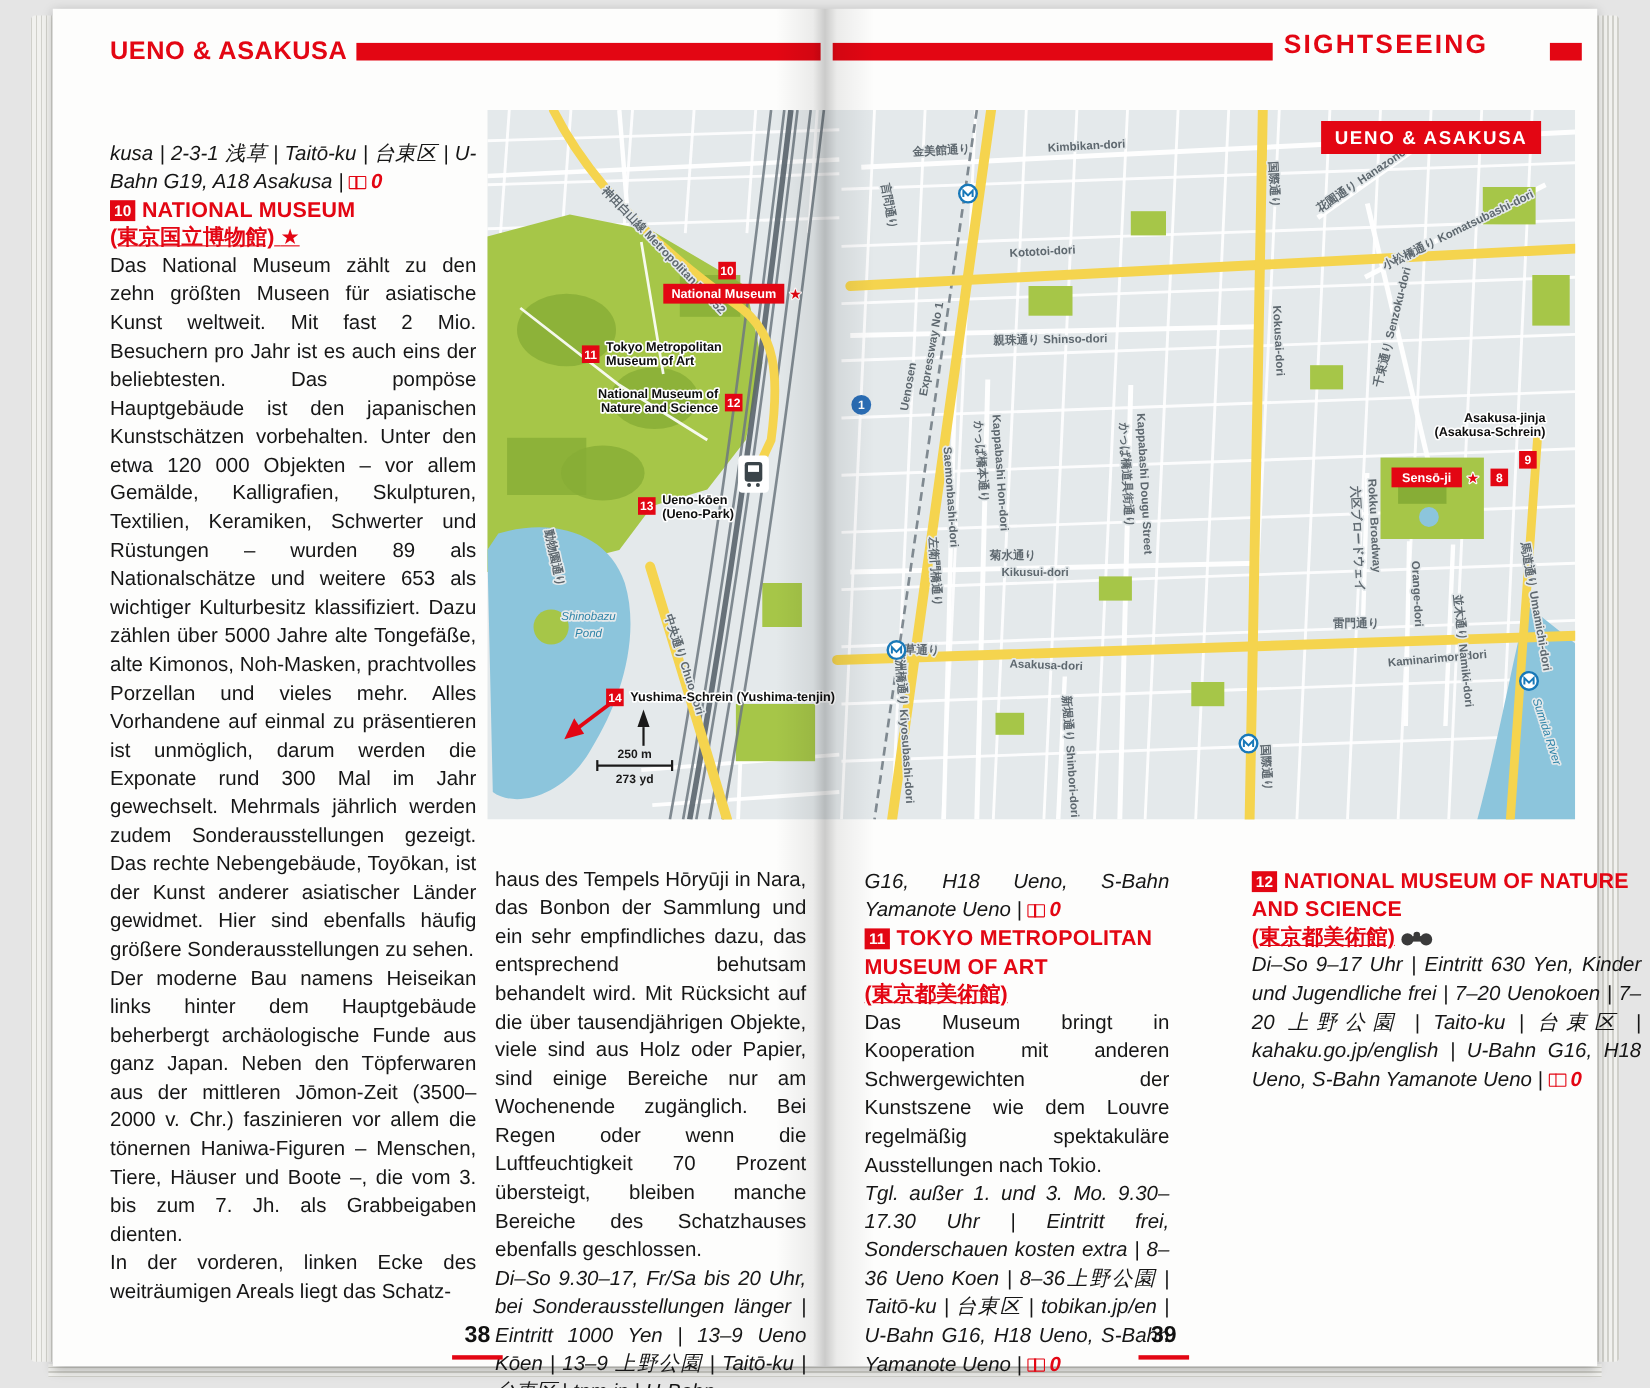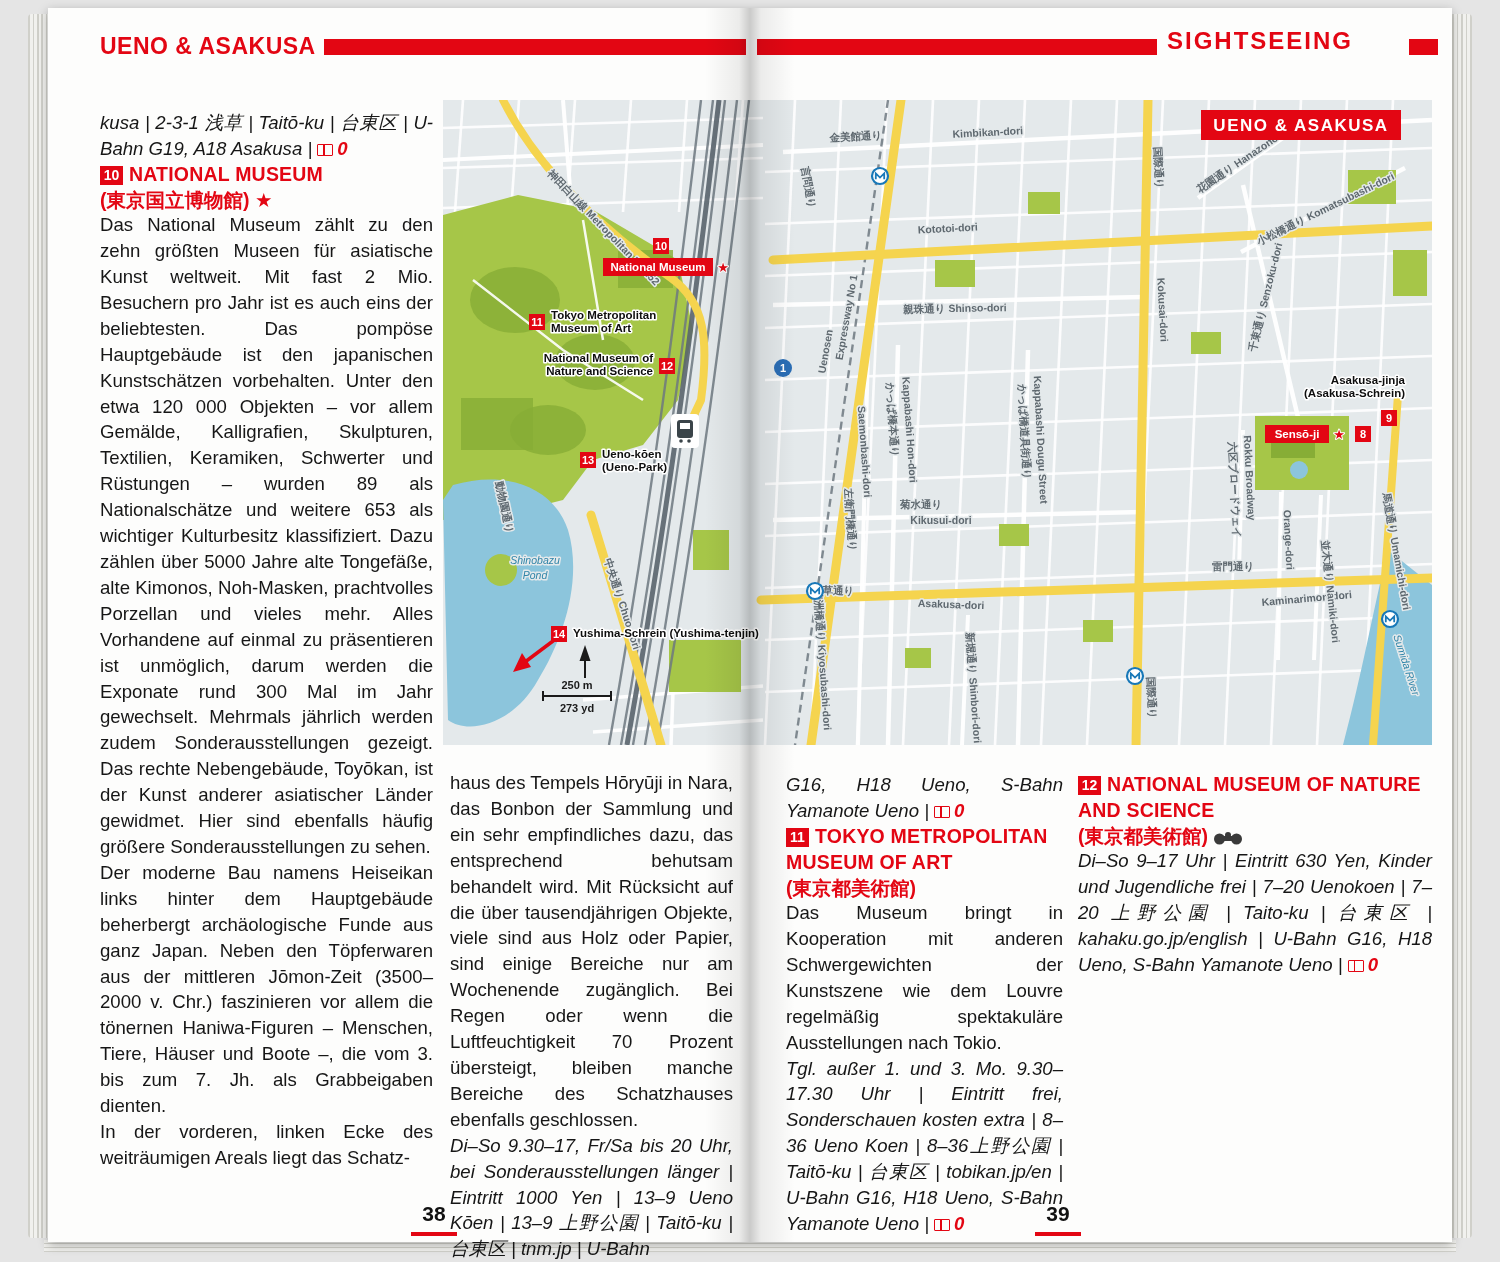--- a/index.html
+++ b/index.html
@@ -14,27 +14,27 @@
          box-shadow:0 3px 10px rgba(0,0,0,.28);}
   .spine{position:absolute;left:705px;top:8px;width:90px;height:1234px;z-index:40;pointer-events:none;
          background:linear-gradient(90deg,rgba(0,0,0,0),rgba(0,0,0,.07) 38%,rgba(0,0,0,.20) 50%,rgba(0,0,0,.07) 62%,rgba(0,0,0,0));}
   
   .hdr-left-text{position:absolute;left:100px;top:33px;font-size:23px;font-weight:700;color:#e30613;letter-spacing:.5px;}
   .hdr-bar-left{position:absolute;left:324px;top:39px;width:422px;height:16px;background:#e30613;}
   .hdr-bar-right{position:absolute;left:757px;top:39px;width:400px;height:16px;background:#e30613;}
   .hdr-right-text{position:absolute;left:1167px;top:27px;font-size:24px;font-weight:700;color:#e30613;letter-spacing:2px;}
   .hdr-block{position:absolute;left:1409px;top:39px;width:29px;height:16px;background:#e30613;}
   
-  .textcol{position:absolute;font-size:18.6px;line-height:25.9px;color:#161616;text-align:justify;}
+  .textcol{position:absolute;font-size:18.6px;line-height:25.9px;color:#161616;text-align:justify;margin-top:16px;}
   .textcol p{margin:0;}
   .info{font-style:italic;}
   .intro-line{margin-bottom:25px;}
   .sec-head{text-align:left;margin-bottom:2px;}
   .sec-head .t{color:#e30613;font-weight:700;font-size:19.5px;line-height:24.5px;letter-spacing:.2px;}
-  .sec-sub{color:#e30613;font-weight:700;font-size:19.5px;line-height:24.5px;text-align:left;margin-bottom:5px;}
+  .sec-sub{color:#e30613;font-weight:700;font-size:19.5px;line-height:24.5px;text-align:left;margin-bottom:5px;text-decoration:underline;}
   .nbox{display:inline-block;min-width:21px;height:19px;background:#e30613;color:#fff;font-weight:700;
         font-size:14px;line-height:19px;text-align:center;margin-right:6px;vertical-align:1px;padding:0 1px;}
   .star{color:#e30613;}
   .mref{display:inline-block;width:14px;height:10px;border:1.6px solid #e30613;border-radius:1px;
         position:relative;margin:0 4px 0 5px;vertical-align:-1px;}
   .mref::before{content:"";position:absolute;left:5.2px;top:-1px;bottom:-1px;width:1.6px;background:#e30613;}
   .mrefnum{color:#e30613;font-weight:700;font-style:italic;}
   .glasses{vertical-align:-2px;margin-left:5px;}
   
   .pgnum{position:absolute;width:64px;text-align:center;font-weight:700;font-size:21px;color:#111;}
@@ -326,21 +326,21 @@
   </div>
 
   <div class="textcol" style="left:786px;top:772px;width:277px;">
     <p class="info intro-line"><span>G16, H18 Ueno, S-Bahn Yamanote Ueno |</span><span class="mref"></span><span class="mrefnum">0</span></p>
     <p class="sec-head"><span class="nbox">11</span><span class="t">TOKYO METROPOLITAN MUSEUM OF ART</span></p>
     <p class="sec-sub">(東京都美術館)</p>
     <p>Das Museum bringt in Kooperation mit anderen Schwergewichten der Kunstszene wie dem Louvre regelmäßig spektakuläre Ausstellungen nach Tokio.</p>
     <p class="info"><span>Tgl. außer 1. und 3. Mo. 9.30–17.30 Uhr | Eintritt frei, Sonderschauen kosten extra | 8–36 Ueno Koen | 8–36上野公園 | Taitō-ku | 台東区 | tobikan.jp/en | U-Bahn G16, H18 Ueno, S-Bahn Yamanote Ueno |</span><span class="mref"></span><span class="mrefnum">0</span></p>
   </div>
 
-  <div class="textcol" style="left:1078px;top:772px;width:354px;">
+  <div class="textcol" style="left:1138px;top:772px;width:354px;">
     <p class="sec-head"><span class="nbox">12</span><span class="t">NATIONAL MUSEUM OF NATURE AND SCIENCE</span></p>
     <p class="sec-sub"><span>(東京都美術館)</span><svg class="glasses" width="30" height="14" viewBox="0 0 30 14">
           <circle cx="6.5" cy="8" r="5.5" fill="#3a3a3a"></circle>
           <circle cx="23.5" cy="8" r="5.5" fill="#3a3a3a"></circle>
           <rect x="11" y="5" width="8" height="5" fill="#3a3a3a"></rect>
           <circle cx="15" cy="4" r="3" fill="#3a3a3a"></circle>
         </svg></p>
     <p class="info"><span>Di–So 9–17 Uhr | Eintritt 630 Yen, Kinder und Jugendliche frei | 7–20 Uenokoen | 7–20 上野公園 | Taito-ku | 台東区 | kahaku.go.jp/english | U-Bahn G16, H18 Ueno, S-Bahn Yamanote Ueno |</span><span class="mref"></span><span class="mrefnum">0</span></p>
   </div>
 

